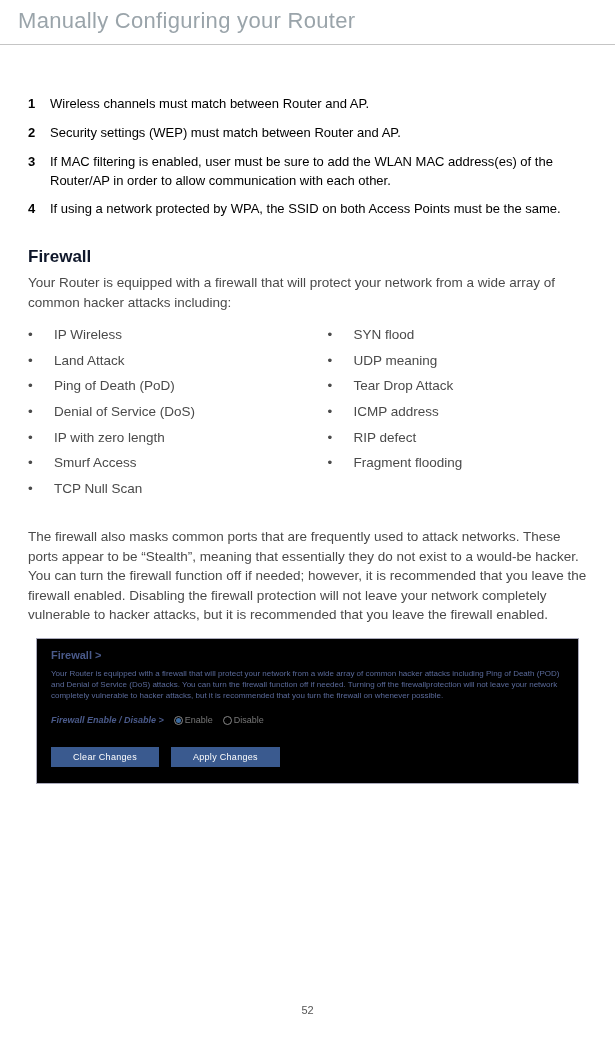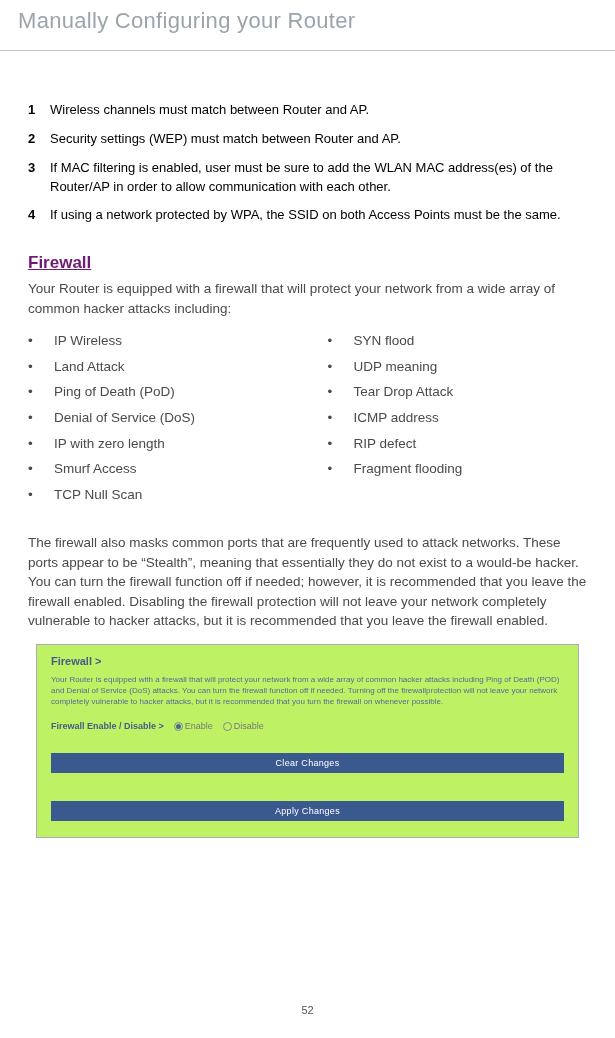--- a/index.html
+++ b/index.html
@@ -11,21 +11,21 @@
       font-family: Arial, Helvetica, sans-serif;
       width: 615px;
       height: 1038px;
       background: #fff;
       padding: 0;
     }
     .page-header {
       color: #9aa4aa;
       font-size: 22px;
       font-weight: 400;
-      padding: 8px 18px 16px 18px;
+      padding: 8px 18px 10px 18px;
       border-bottom: 1px solid #c5c5c5;
       letter-spacing: 0.3px;
     }
     .content {
       padding: 50px 28px 0 28px;
     }
     .numbered-list {
       margin-bottom: 28px;
     }
     .num-item {
@@ -39,23 +39,22 @@
       font-weight: bold;
       width: 22px;
       flex-shrink: 0;
     }
     .num-item .txt {
       flex: 1;
     }
     .section-title {
       font-size: 17px;
       font-weight: bold;
-      color: #701a75;
+      color: #0f172a;
       margin-bottom: 6px;
-      text-decoration: underline;
     }
     .section-intro {
       font-size: 13.5px;
       line-height: 1.45;
       color: #4a4a4a;
       margin-bottom: 14px;
     }
     .two-col {
       display: flex;
       gap: 40px;
@@ -81,21 +80,21 @@
     .body-para {
       font-size: 13.5px;
       line-height: 1.45;
       color: #4a4a4a;
       margin-bottom: 13px;
     }
     .screenshot {
       border: 1px solid #aab;
       margin: 0 8px 0 8px;
       padding: 10px 14px 16px 14px;
-      background: #bef264;
+      background: #000000;
     }
     .ss-heading {
       color: #4a5a8a;
       font-size: 11px;
       font-weight: bold;
       margin-bottom: 8px;
     }
     .ss-desc {
       color: #5a6a9a;
       font-size: 8px;
@@ -106,20 +105,21 @@
       display: flex;
       align-items: center;
       gap: 10px;
       font-size: 9px;
       color: #5a6a9a;
       margin-bottom: 22px;
     }
     .ss-label {
       color: #4a5a8a;
       font-weight: bold;
+      font-style: italic;
     }
     .radio-wrap {
       display: inline-flex;
       align-items: center;
       gap: 2px;
       color: #777;
     }
     .radio-circle {
       width: 9px;
       height: 9px;
@@ -133,22 +133,21 @@
       position: absolute;
       width: 5px;
       height: 5px;
       background: #3a6aa0;
       border-radius: 50%;
       top: 1px;
       left: 1px;
     }
     .ss-buttons {
       display: flex;
-      gap: 28px;
-      flex-direction: column;
+      gap: 12px;
     }
     .ss-btn {
       background: #3a5a8f;
       color: #fff;
       font-size: 9px;
       padding: 5px 22px;
       border: none;
       letter-spacing: 0.3px;
     }
     .page-num {

